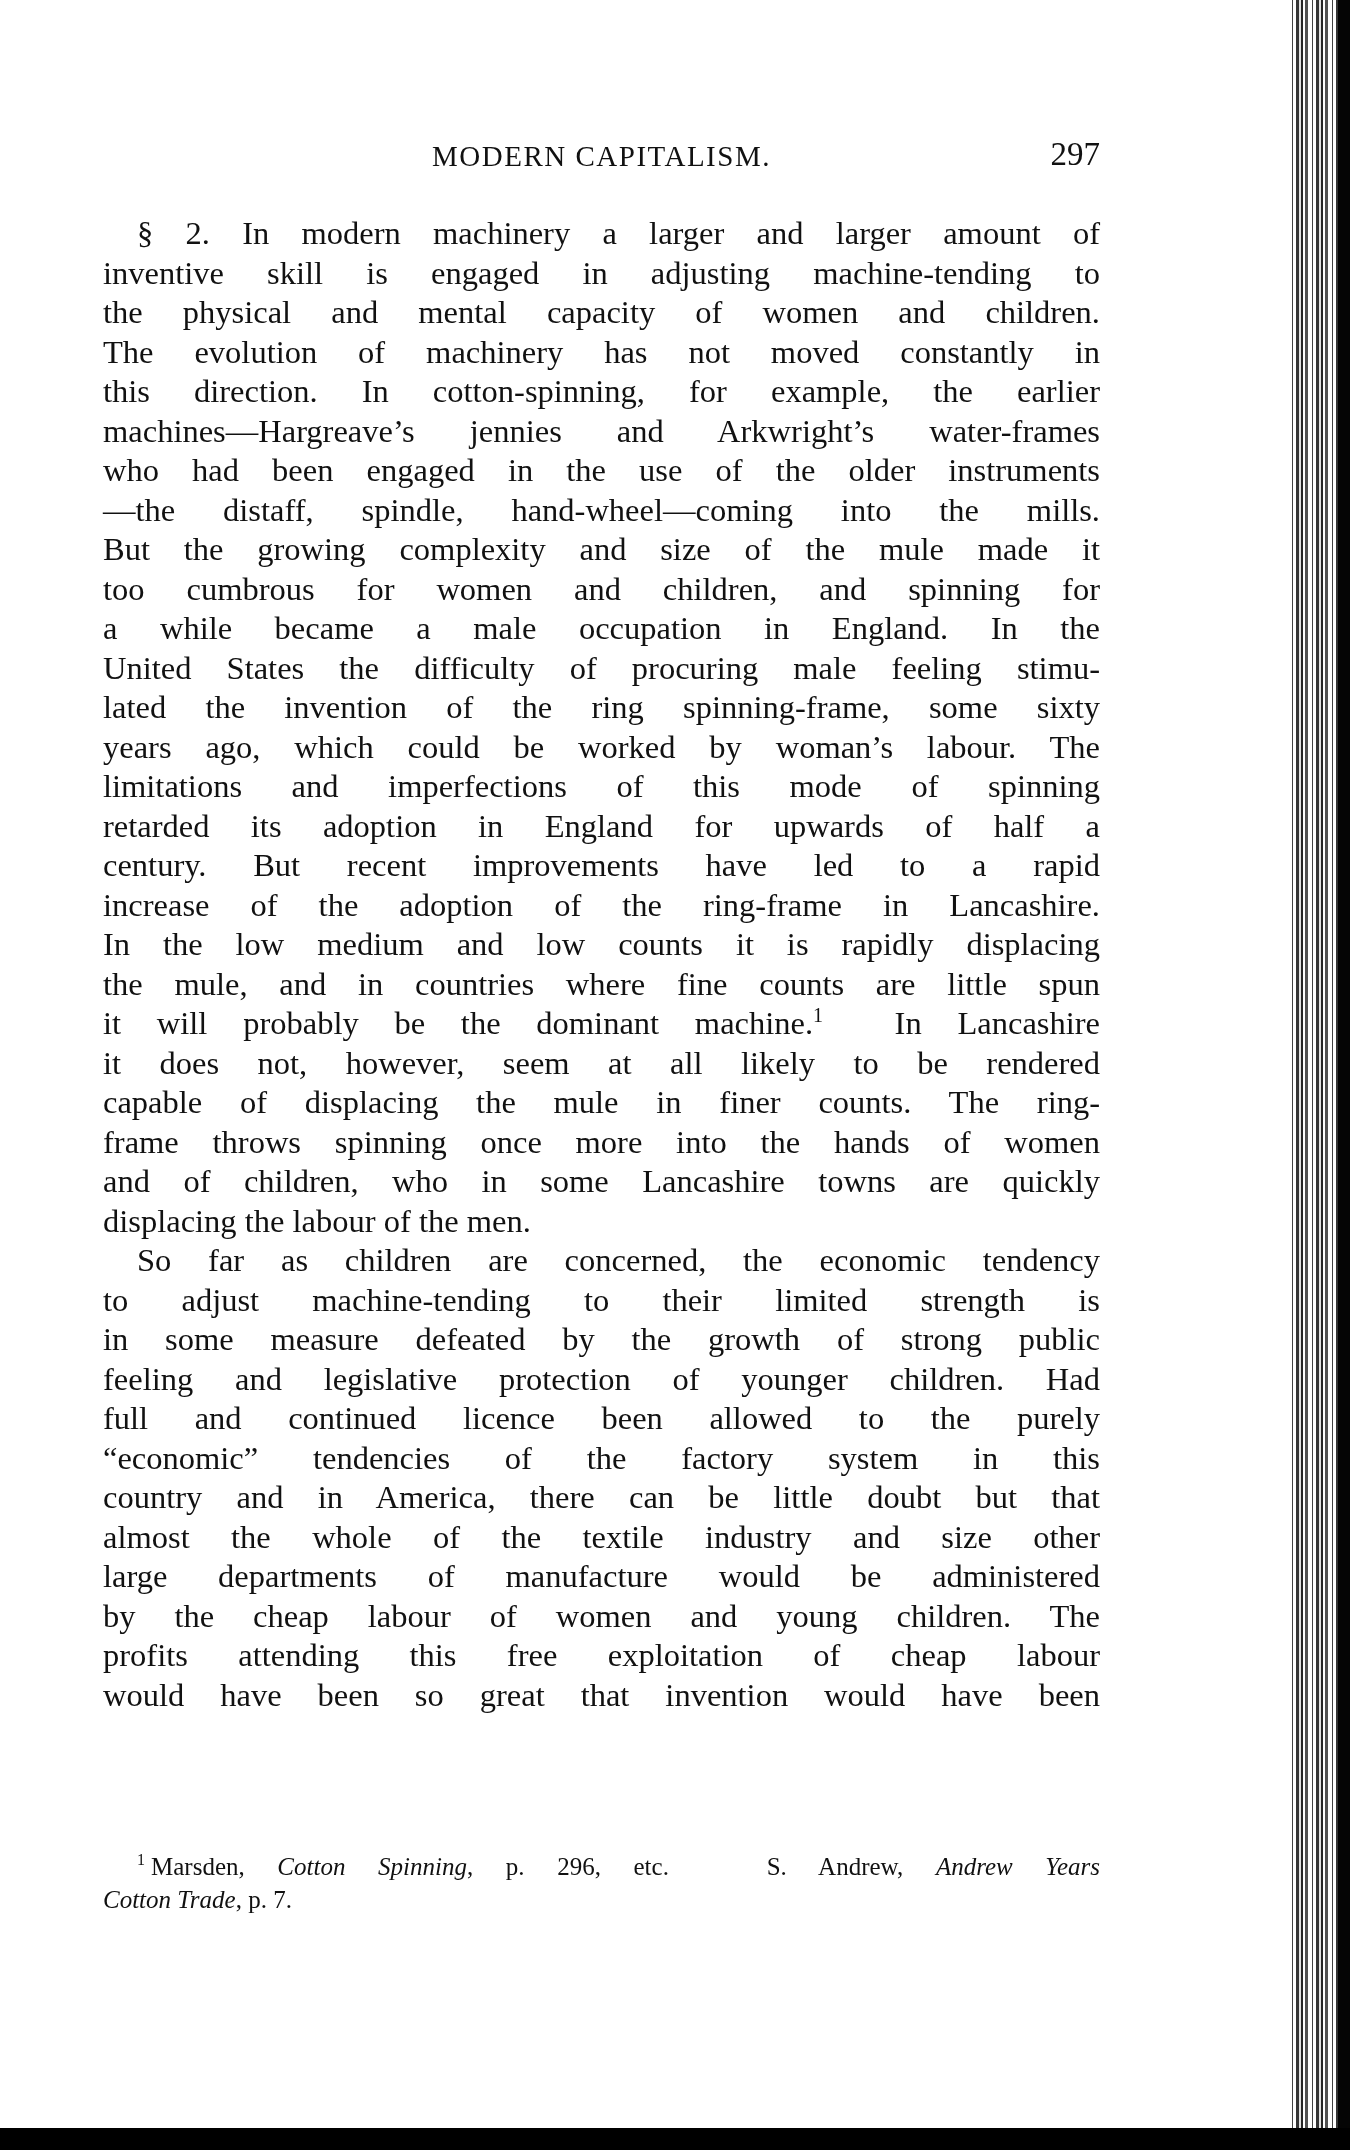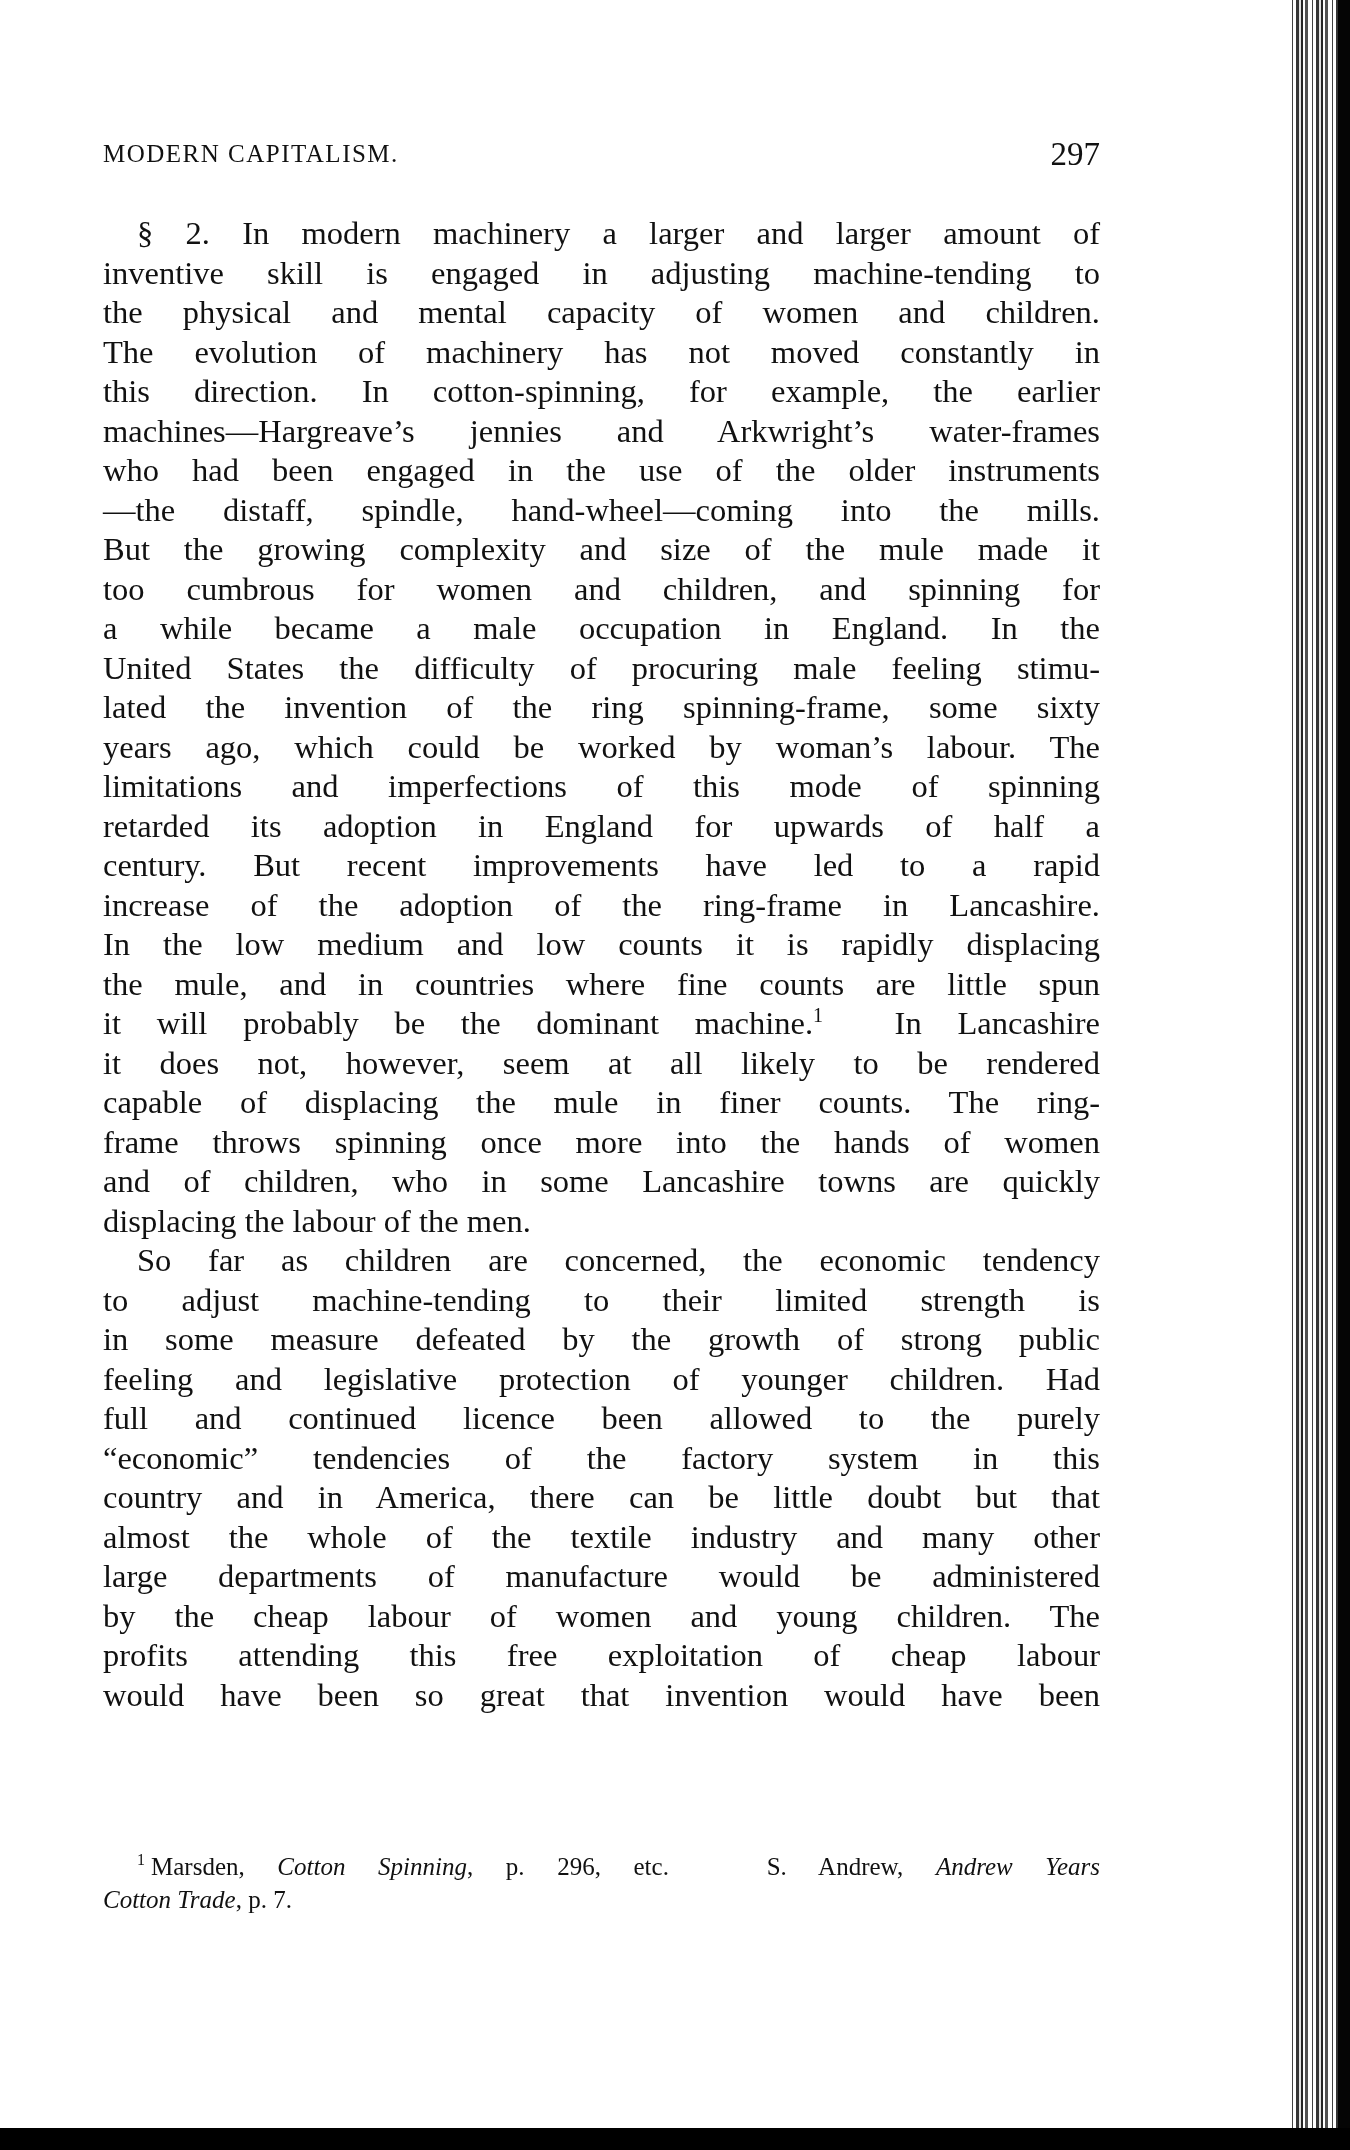--- a/index.html
+++ b/index.html
@@ -5,22 +5,22 @@
   html, body { margin: 0; padding: 0; }
   body {
     width: 1350px; height: 2150px; position: relative; overflow: hidden;
     background: #ffffff; color: #111111;
     font-family: "Liberation Serif", "DejaVu Serif", serif;
   }
   .header {
     position: absolute; top: 136px; left: 103px; width: 997px; height: 40px;
   }
   .running-title {
-    position: absolute; left: 0; right: 0; 
-    font-size: 25px; letter-spacing: 1.5px; top: 4px;
+    position: absolute; left: 0; right: 0; text-align: center;
+    font-size: 29px; letter-spacing: 1.5px; top: 4px;
   }
   .page-number {
     position: absolute; right: 0; top: 0; font-size: 33px;
   }
   .body-text {
     position: absolute; top: 214px; left: 103px; width: 997px;
     font-size: 32.5px; line-height: 39.5px;
   }
   .line {
     display: block; height: 39.5px; white-space: nowrap;
@@ -88,21 +88,21 @@
   <span class="line">frame throws spinning once more into the hands of women</span>
   <span class="line">and of children, who in some Lancashire towns are quickly</span>
   <span class="line last">displacing the labour of the men.</span>
   <span class="line indent">So far as children are concerned, the economic tendency</span>
   <span class="line">to adjust machine-tending to their limited strength is</span>
   <span class="line">in some measure defeated by the growth of strong public</span>
   <span class="line">feeling and legislative protection of younger children. Had</span>
   <span class="line">full and continued licence been allowed to the purely</span>
   <span class="line">“economic” tendencies of the factory system in this</span>
   <span class="line">country and in America, there can be little doubt but that</span>
-  <span class="line">almost the whole of the textile industry and many other</span>
+  <span class="line">almost the whole of the textile industry and size other</span>
   <span class="line">large departments of manufacture would be administered</span>
   <span class="line">by the cheap labour of women and young children. The</span>
   <span class="line">profits attending this free exploitation of cheap labour</span>
   <span class="line">would have been so great that invention would have been</span>
 </div>
 
 <div class="footnotes">
   <span class="fn-line first"><span class="fn-mark">1</span><span>Marsden,</span> <i>Cotton Spinning</i><span>, p. 296, etc.</span>&nbsp;&nbsp; <span>S. Andrew,</span> <i>Andrew Years</i></span>
   <span class="fn-line last"><i>Cotton Trade</i><span>, p. 7.</span></span>
 </div>

